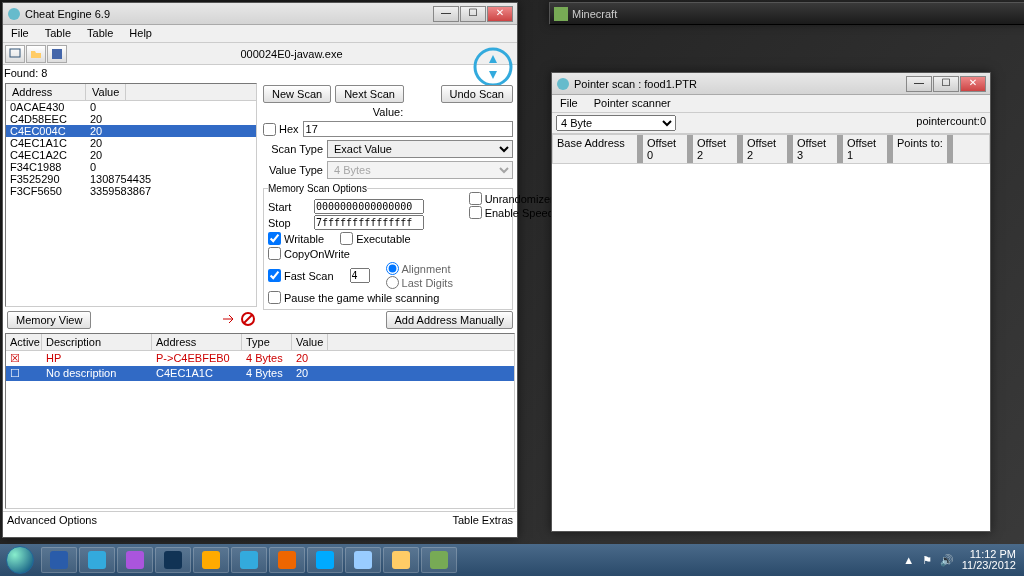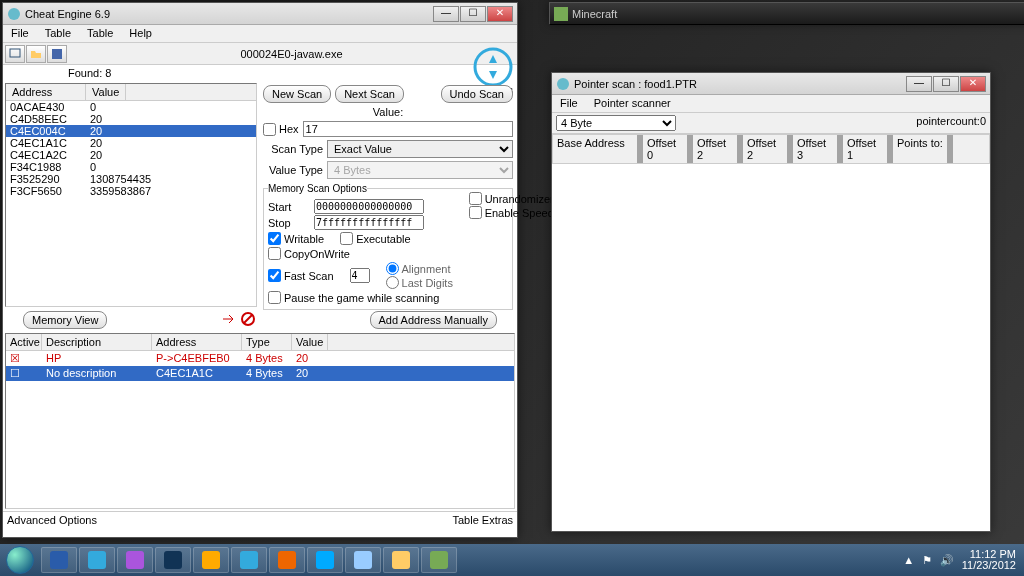--- a/index.html
+++ b/index.html
@@ -18,44 +18,44 @@
 
 
 #cewin { left:2px; top:2px; width:516px; height:536px; }
 .menubar { height:18px; background:#f0f0f0; display:flex; border-bottom:1px solid #ccc; }
 .menubar span { padding:2px 8px; cursor:default; }
 .toolbar { height:22px; background:#f0f0f0; display:flex; align-items:center; border-bottom:1px solid #ccc; padding:0 2px; }
 .tbtn { width:20px; height:18px; border:1px solid #aaa; margin-right:1px; background:linear-gradient(#fff,#ddd); display:flex; align-items:center; justify-content:center; }
 .procname { flex:1; text-align:center; font-size:11px; }
 .celogo { width:40px; height:40px; position:absolute; right:4px; top:44px; }
 .settings { position:absolute; right:4px; top:82px; font-size:10px; }
-.found { padding:2px 20px; font-size:11px;margin-left:45px; }
+.found { padding:2px 1px; font-size:11px; }
 
 .cebody { display:flex; height:228px; }
 .resultpane { width:252px; border:1px inset #ccc; margin:2px; overflow:hidden; }
 .reshdr { display:flex; border-bottom:1px solid #ccc; background:#f0f0f0; }
 .reshdr span { padding:2px 6px; border-right:1px solid #ccc; }
 .resrow { display:flex; font-family:'Courier New',monospace; font-size:11px; }
 .resrow.sel { background:#316ac5; color:#fff; }
 .resrow span:first-child { width:80px; padding-left:4px; }
 .resrow span:last-child { padding-left:4px; }
 
 .scanpane { flex:1; padding:4px; position:relative; }
 .scanbtns { display:flex; gap:4px; }
-.btn { padding:2px 8px; background:linear-gradient(#fff,#e0e0e0); border:1px solid #888; border-radius:8px; font-size:11px; }
+.btn { padding:2px 8px; background:linear-gradient(#fff,#e0e0e0); border:1px solid #888; border-radius:2px; font-size:11px; }
 .scanrow { display:flex; align-items:center; margin:3px 0; gap:4px; font-size:11px; }
 .scanrow label { width:60px; text-align:right; }
 .scanrow input[type=text], .scanrow select { flex:1; border:1px solid #888; padding:1px 2px; font-size:11px; }
 .memopt { border:1px solid #ccc; padding:4px; margin-top:4px; font-size:10px; }
 .memopt legend { font-size:10px; }
 .memopt .row { display:flex; align-items:center; gap:16px; margin:1px 0; }
 .memopt input[type=text] { width:110px; font-family:monospace; font-size:10px; }
 .chk { display:flex; align-items:center; gap:3px; font-size:10px; margin:1px 0; }
 
-.midbar { display:flex; justify-content:space-between; padding:2px 20px; align-items:center;gap:35px; }
+.midbar { display:flex; justify-content:space-between; padding:2px 4px; align-items:center;gap:35px; }
 .bottompane { border:1px inset #ccc; margin:2px; height:176px; background:#fff; }
 .bothdr { display:flex; background:#f0f0f0; border-bottom:1px solid #ccc; font-size:11px; }
 .bothdr span { padding:2px 4px; border-right:1px solid #ccc; }
 .botrow { display:flex; font-size:11px; padding:1px 0; }
 .botrow.r0 { color:#c00; }
 .botrow.r1 { background:#316ac5; color:#fff; }
 .botrow span { padding:0 4px; }
 .statusbar { display:flex; justify-content:space-between; border-top:1px solid #ccc; padding:2px 4px; font-size:11px; }
 
 

